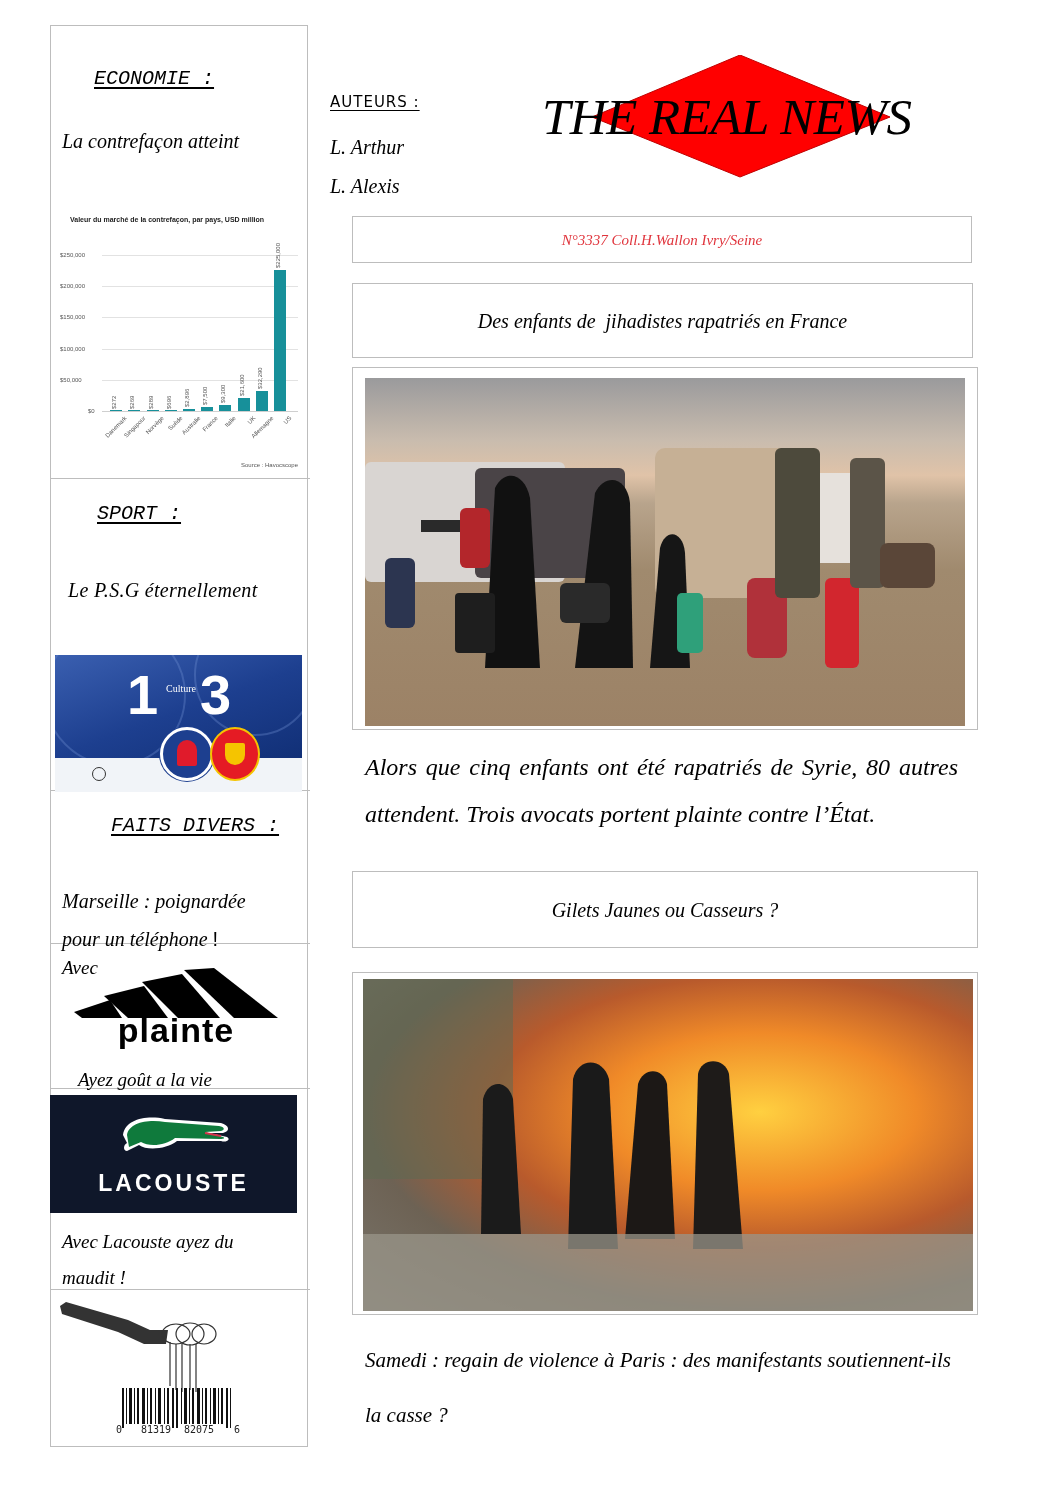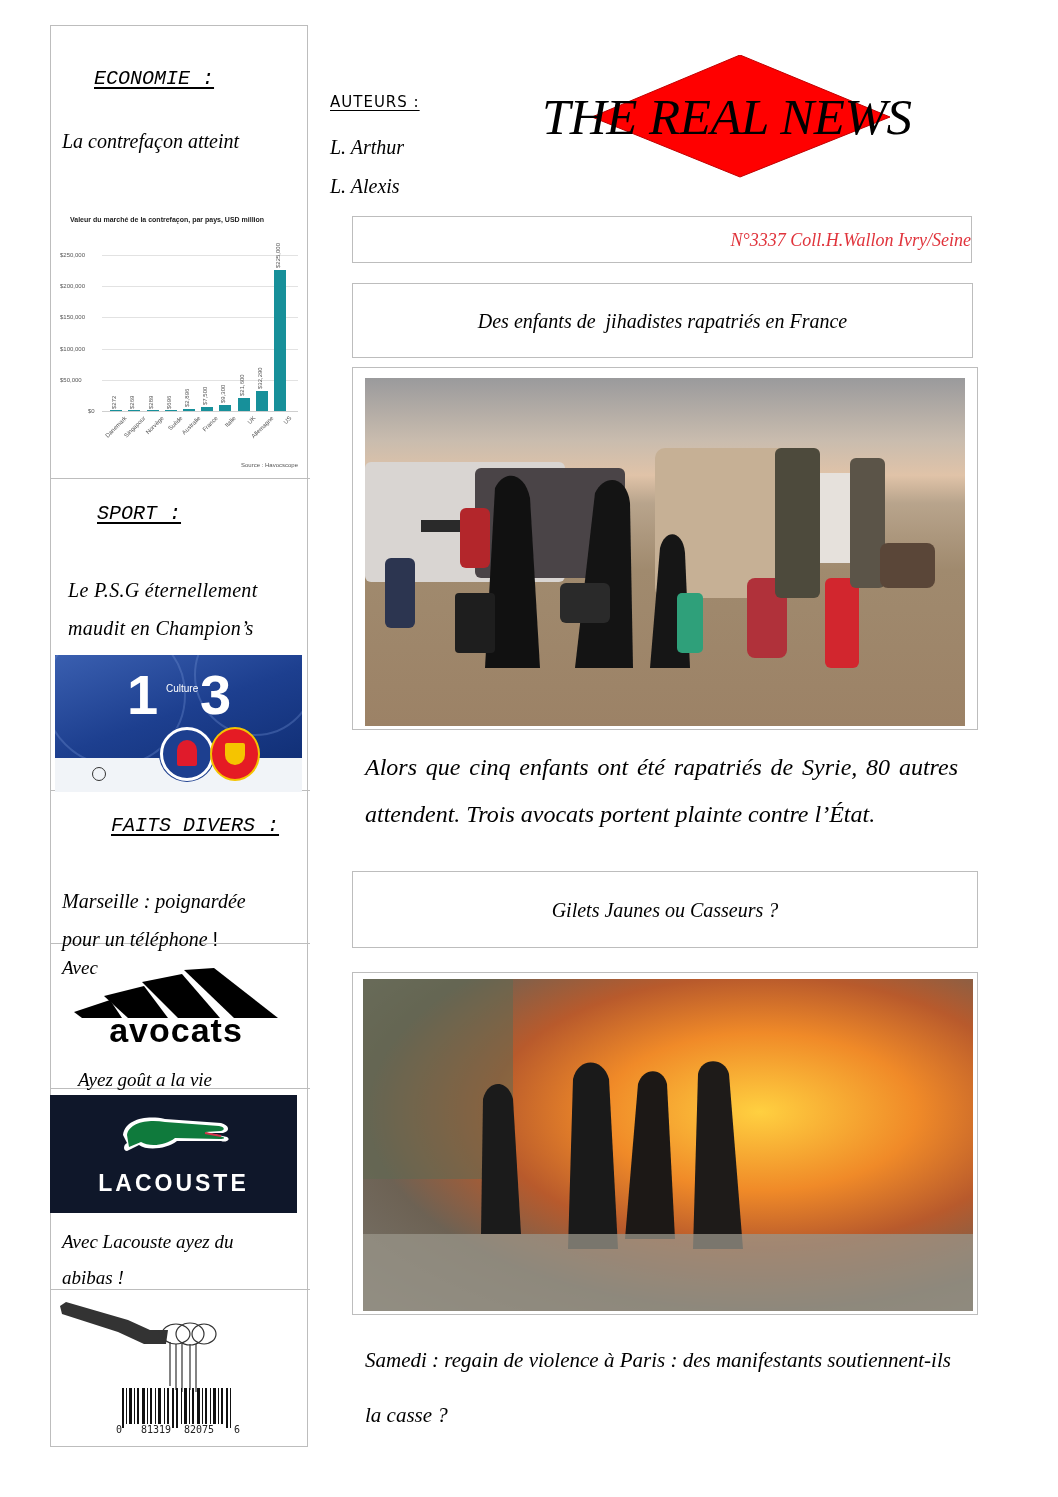--- a/index.html
+++ b/index.html
@@ -84,31 +84,30 @@
   <div class="xlabel" style="right:58px; top:203px;">UK</div>
   <div class="xlabel" style="right:40px; top:203px;">Allemagne</div>
   <div class="xlabel" style="right:22px; top:203px;">US</div>
 
   <div class="abs tick" style="left:183px; top:250px;">Source : Havocscope</div>
 </div>
 
 <div class="abs serif-it section-title" style="left:97px; top:502px;">SPORT :</div>
 <div class="abs serif-it side-text" style="left:68px; top:571px; letter-spacing:0.3px;">
   <div>Le P.S.G éternellement</div>
-  <div>maudit en Champion’s</div>
 </div>
 <div class="abs" style="left:55px; top:655px; width:247px; height:137px; overflow:hidden; background:linear-gradient(160deg,#3a5fb0 0%,#1d3f8f 45%,#0d2a6e 100%);">
   <svg width="247" height="137" style="position:absolute; left:0; top:0;">
     <circle cx="60" cy="40" r="70" fill="none" stroke="#6f8fd0" stroke-opacity="0.35" stroke-width="2"></circle>
     <circle cx="200" cy="20" r="60" fill="none" stroke="#6f8fd0" stroke-opacity="0.35" stroke-width="2"></circle>
     <rect x="0" y="103" width="247" height="34" fill="#f1f4f8"></rect>
   </svg>
   <div class="abs" style="left:72px; top:10px; font-family:'Liberation Sans',sans-serif; font-weight:bold; font-size:56px; color:#fff; line-height:60px;">1</div>
   <div class="abs" style="left:145px; top:10px; font-family:'Liberation Sans',sans-serif; font-weight:bold; font-size:56px; color:#fff; line-height:60px;">3</div>
-  <div class="abs" style="left:111px; top:28px; font-family:Liberation Sans, sans-serif; font-size:10px; color:#fff;">Culture</div>
+  <div class="abs" style="left:111px; top:28px; font-family:Liberation Serif, serif; font-size:10px; color:#fff;">Culture</div>
   <div class="abs" style="left:105px; top:72px; width:54px; height:54px; border-radius:50%; background:#1d3f8f; border:3px solid #fff; box-shadow:0 0 0 1px #1d3f8f;">
     <div style="position:absolute; left:14px; top:10px; width:20px; height:26px; background:#e01b2b; border-radius:10px 10px 2px 2px;"></div>
   </div>
   <div class="abs" style="left:155px; top:72px; width:50px; height:54px; border-radius:50%; background:#e51b24; border:2px solid #f5c400;">
     <div style="position:absolute; left:13px; top:14px; width:20px; height:22px; background:#f5c400; border-radius:2px 2px 10px 10px;"></div>
   </div>
   <div class="abs" style="left:37px; top:112px; width:14px; height:14px; border-radius:50%; border:1px solid #333;"></div>
 </div>
 
 <div class="abs serif-it section-title" style="left:111px; top:814px;">FAITS DIVERS :</div>
@@ -118,35 +117,35 @@
 </div>
 
 <div class="abs serif-it" style="left:62px; top:957px; font-size:19px;">Avec</div>
 <div class="abs" style="left:70px; top:968px; width:212px; height:80px;">
   <svg width="212" height="50" style="position:absolute; left:0; top:0;">
     <polygon points="4,44 40,32 52,50 12,50" fill="#000"></polygon>
     <polygon points="34,28 74,18 98,50 58,50" fill="#000"></polygon>
     <polygon points="72,14 112,6 150,50 108,50" fill="#000"></polygon>
     <polygon points="114,2 144,0 208,50 164,50" fill="#000"></polygon>
   </svg>
-  <div class="abs" style="left:0; top:44px; width:212px; text-align:center; font-family:'Liberation Sans',sans-serif; font-weight:bold; font-size:34px; letter-spacing:1px; line-height:36px;">avocats</div>
+  <div class="abs" style="left:0; top:44px; width:212px; text-align:center; font-family:'Liberation Sans',sans-serif; font-weight:bold; font-size:34px; letter-spacing:1px; line-height:36px;">plainte</div>
 </div>
 <div class="abs serif-it" style="left:78px; top:1069px; font-size:19px;">Ayez goût a la vie</div>
 
 <div class="abs" style="left:50px; top:1095px; width:247px; height:118px; background:#0f172a;">
   <svg width="120" height="50" style="position:absolute; left:67px; top:10px;">
     <path d="M6,30 C8,14 30,10 48,14 L104,18 C112,20 114,26 106,28 L92,28 L110,32 C114,34 110,38 104,36 L60,36 C50,44 30,46 22,40 L10,46 C6,46 6,40 10,38 Z" fill="#fff"></path>
     <path d="M10,30 C12,17 32,14 48,17 L102,21 C108,22 108,25 104,26 L88,27 L106,32 C108,33 107,34 103,34 L58,33 C48,41 32,42 24,37 L12,42 Z" fill="#0f7a3c"></path>
     <path d="M88,28 L104,31" stroke="#d6334a" stroke-width="2"></path>
   </svg>
   <div class="abs" style="left:0; top:75px; width:247px; text-align:center; font-family:'Liberation Sans',sans-serif; font-weight:bold; font-size:23px; letter-spacing:3px; color:#fff;">LACOUSTE</div>
 </div>
 <div class="abs serif-it" style="left:62px; top:1224px; font-size:19px; line-height:36px;">
   <div>Avec Lacouste ayez du</div>
-  <div>abibas !</div>
+  <div>maudit !</div>
 </div>
 
 <div class="abs" style="left:58px; top:1300px; width:240px; height:142px;">
   <svg width="240" height="142" style="position:absolute; left:0; top:0;">
     <path d="M2,6 L8,2 L70,20 L92,30 L110,30 L108,44 L86,44 L60,32 L4,14 Z" fill="#333"></path>
     <g fill="none" stroke="#333" stroke-width="1.2">
       <ellipse cx="118" cy="34" rx="14" ry="10"></ellipse>
       <ellipse cx="132" cy="34" rx="14" ry="11"></ellipse>
       <ellipse cx="146" cy="34" rx="12" ry="10"></ellipse>
       <path d="M112,42 L112,86 M118,44 L118,90 M124,44 L124,92 M132,44 L132,90 M138,44 L138,92"></path>
@@ -194,21 +193,21 @@
   <div>L. Arthur</div>
   <div>L. Alexis</div>
 </div>
 
 <svg class="abs" style="left:542px; top:55px;" width="380" height="125">
   <polygon points="198,0 348,62 198,122 50,62" fill="#ff0000" stroke="#c00000" stroke-width="1"></polygon>
 </svg>
 <div class="abs serif-it" style="left:542px; top:87px; font-size:51px; line-height:60px; letter-spacing:-0.5px; white-space:nowrap;">THE REAL NEWS</div>
 
 <div class="abs frame" style="left:352px; top:216px; width:620px; height:47px;">
-  <div class="serif-it" style="width:100%; text-align:right; font-size:18px; line-height:47px; color:#e0343c;">N°3337 Coll.H.Wallon Ivry/Seine</div>
+  <div class="serif-it" style="width:100%; text-align:center; font-size:15px; line-height:47px; color:#e0343c;">N°3337 Coll.H.Wallon Ivry/Seine</div>
 </div>
 
 <div class="abs frame" style="left:352px; top:283px; width:621px; height:75px;">
   <div class="serif-it headline" style="line-height:74px; white-space:pre;">Des enfants de  jihadistes rapatriés en France</div>
 </div>
 
 <div class="abs frame" style="left:352px; top:367px; width:626px; height:363px;">
   <div class="abs" style="left:12px; top:10px; width:600px; height:348px; overflow:hidden; background:linear-gradient(180deg,#9a9a9c 0%,#c9bcae 18%,#e0c3a8 28%,#b8a48c 36%,#a08a6e 55%,#9c8266 100%);">
     <svg width="600" height="348" style="position:absolute; left:0; top:0;">
       <rect x="0" y="84" width="200" height="120" rx="6" fill="#d9d5d2"></rect>

